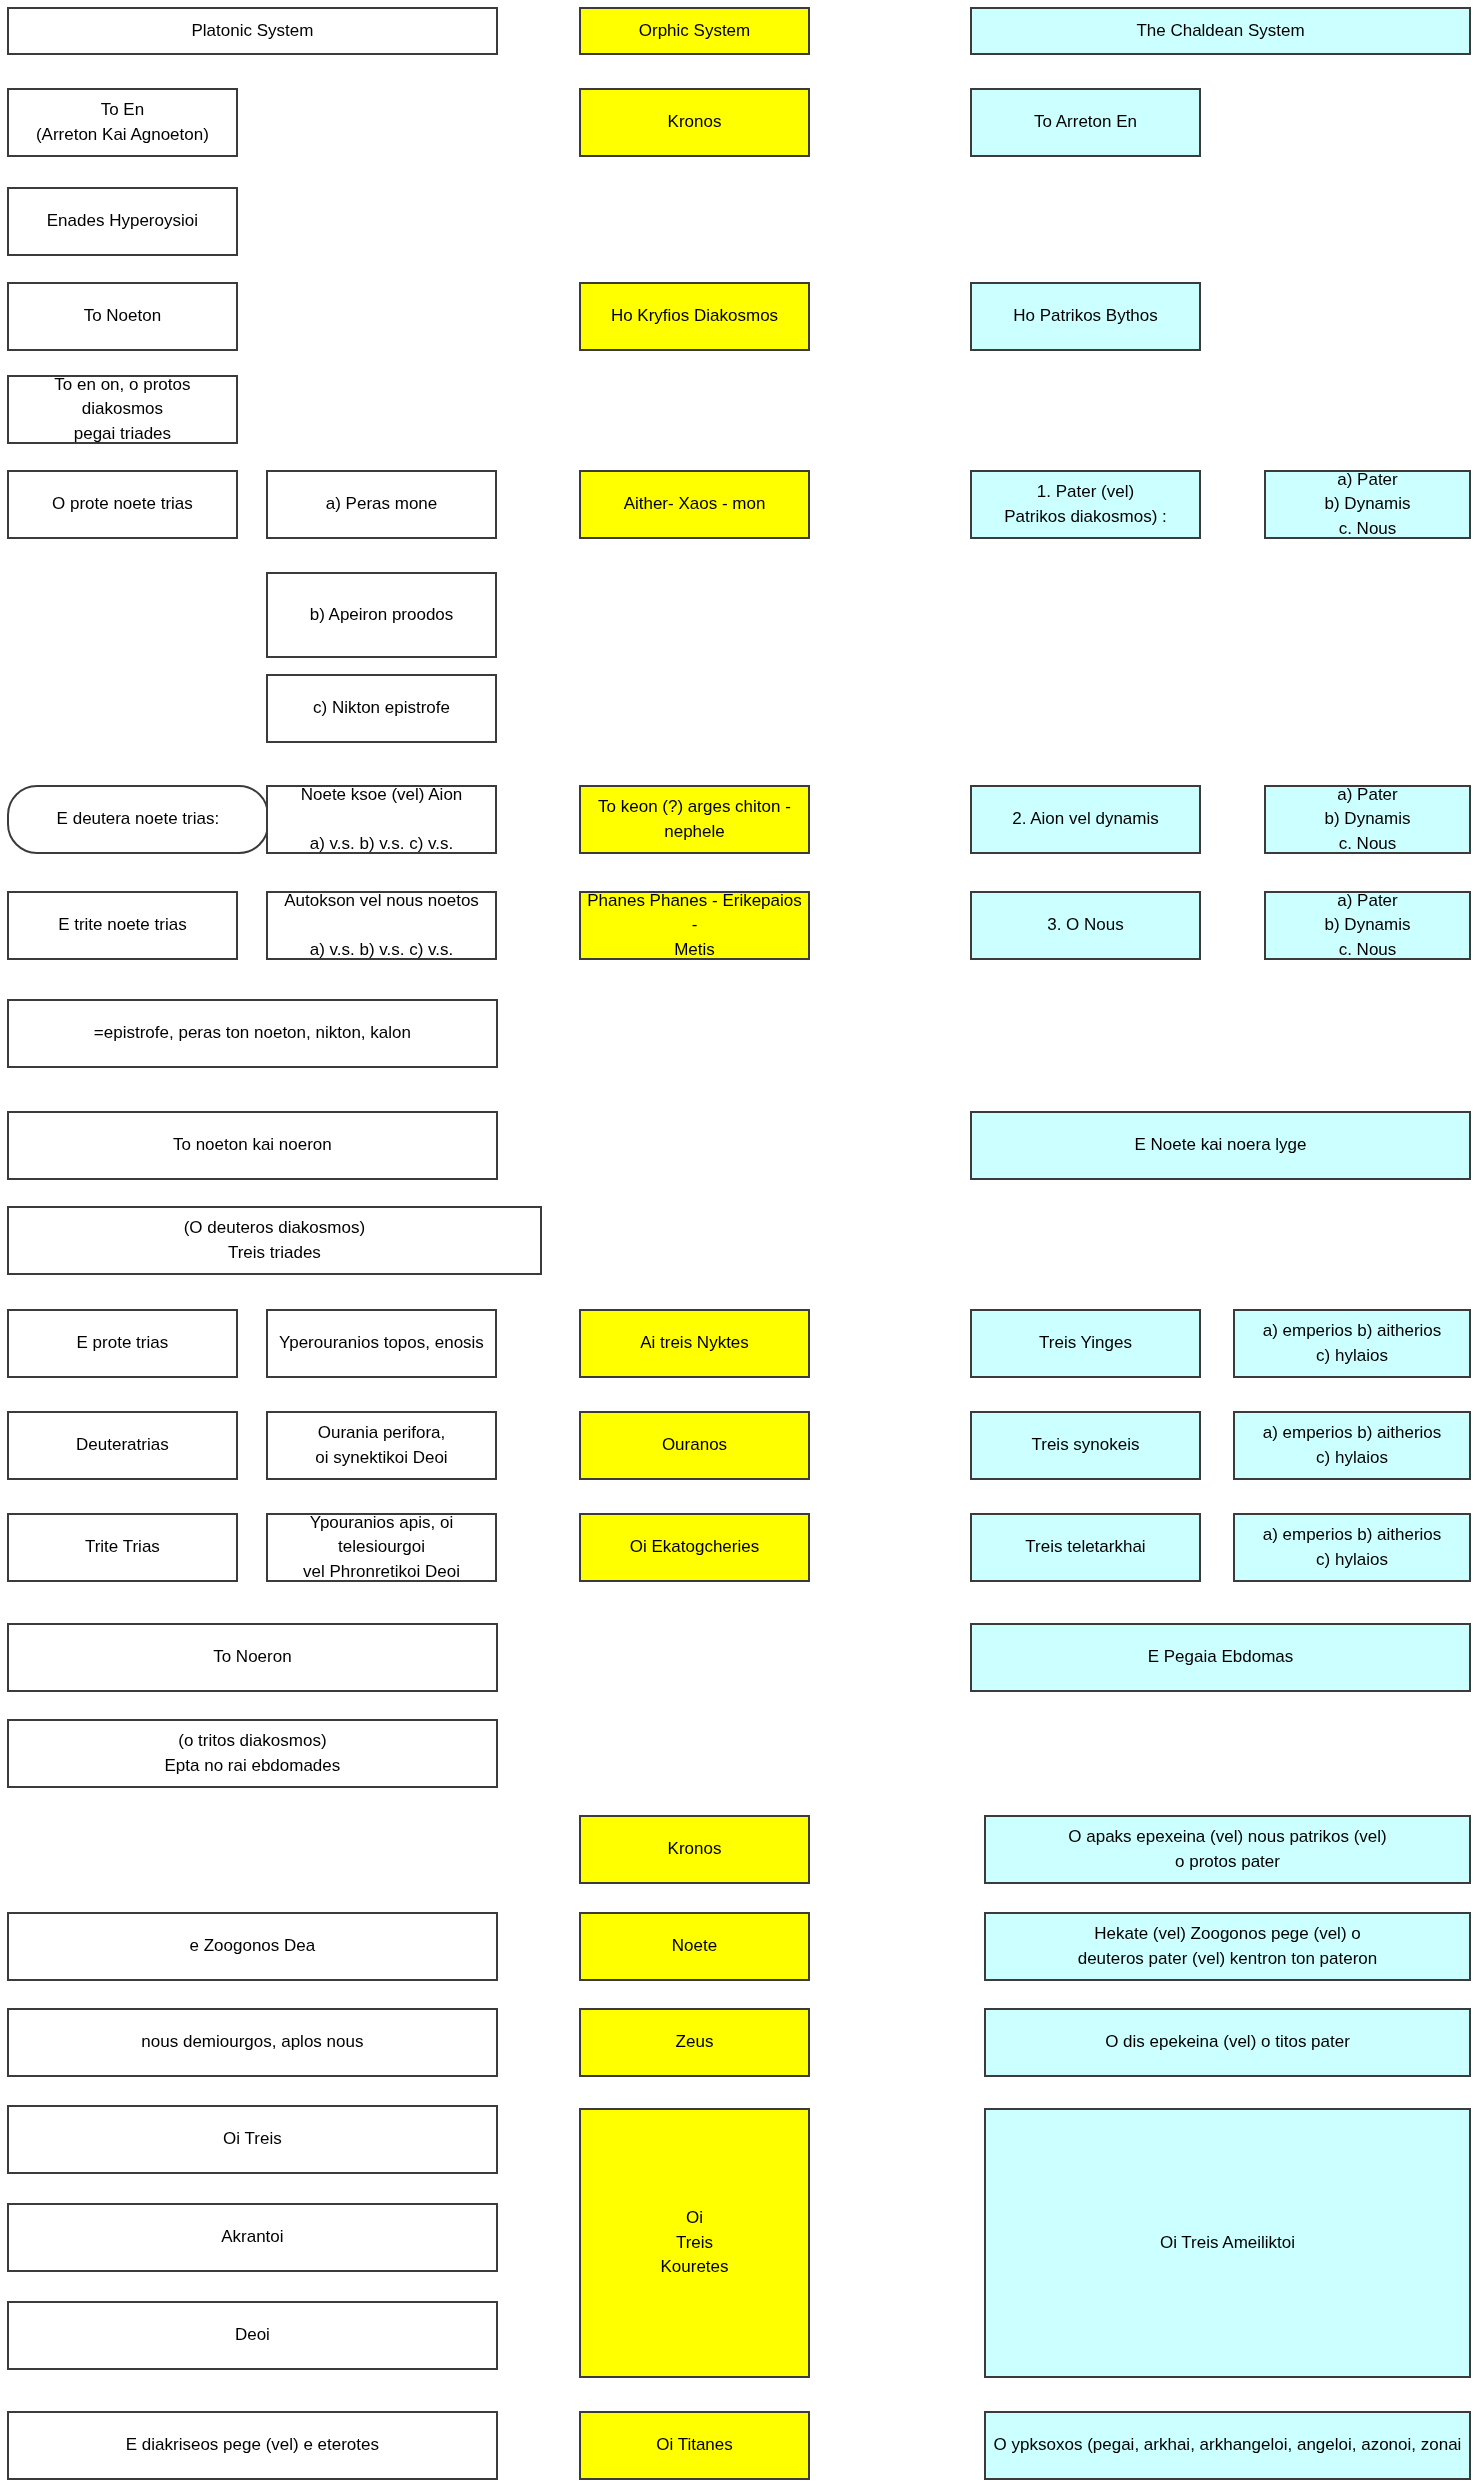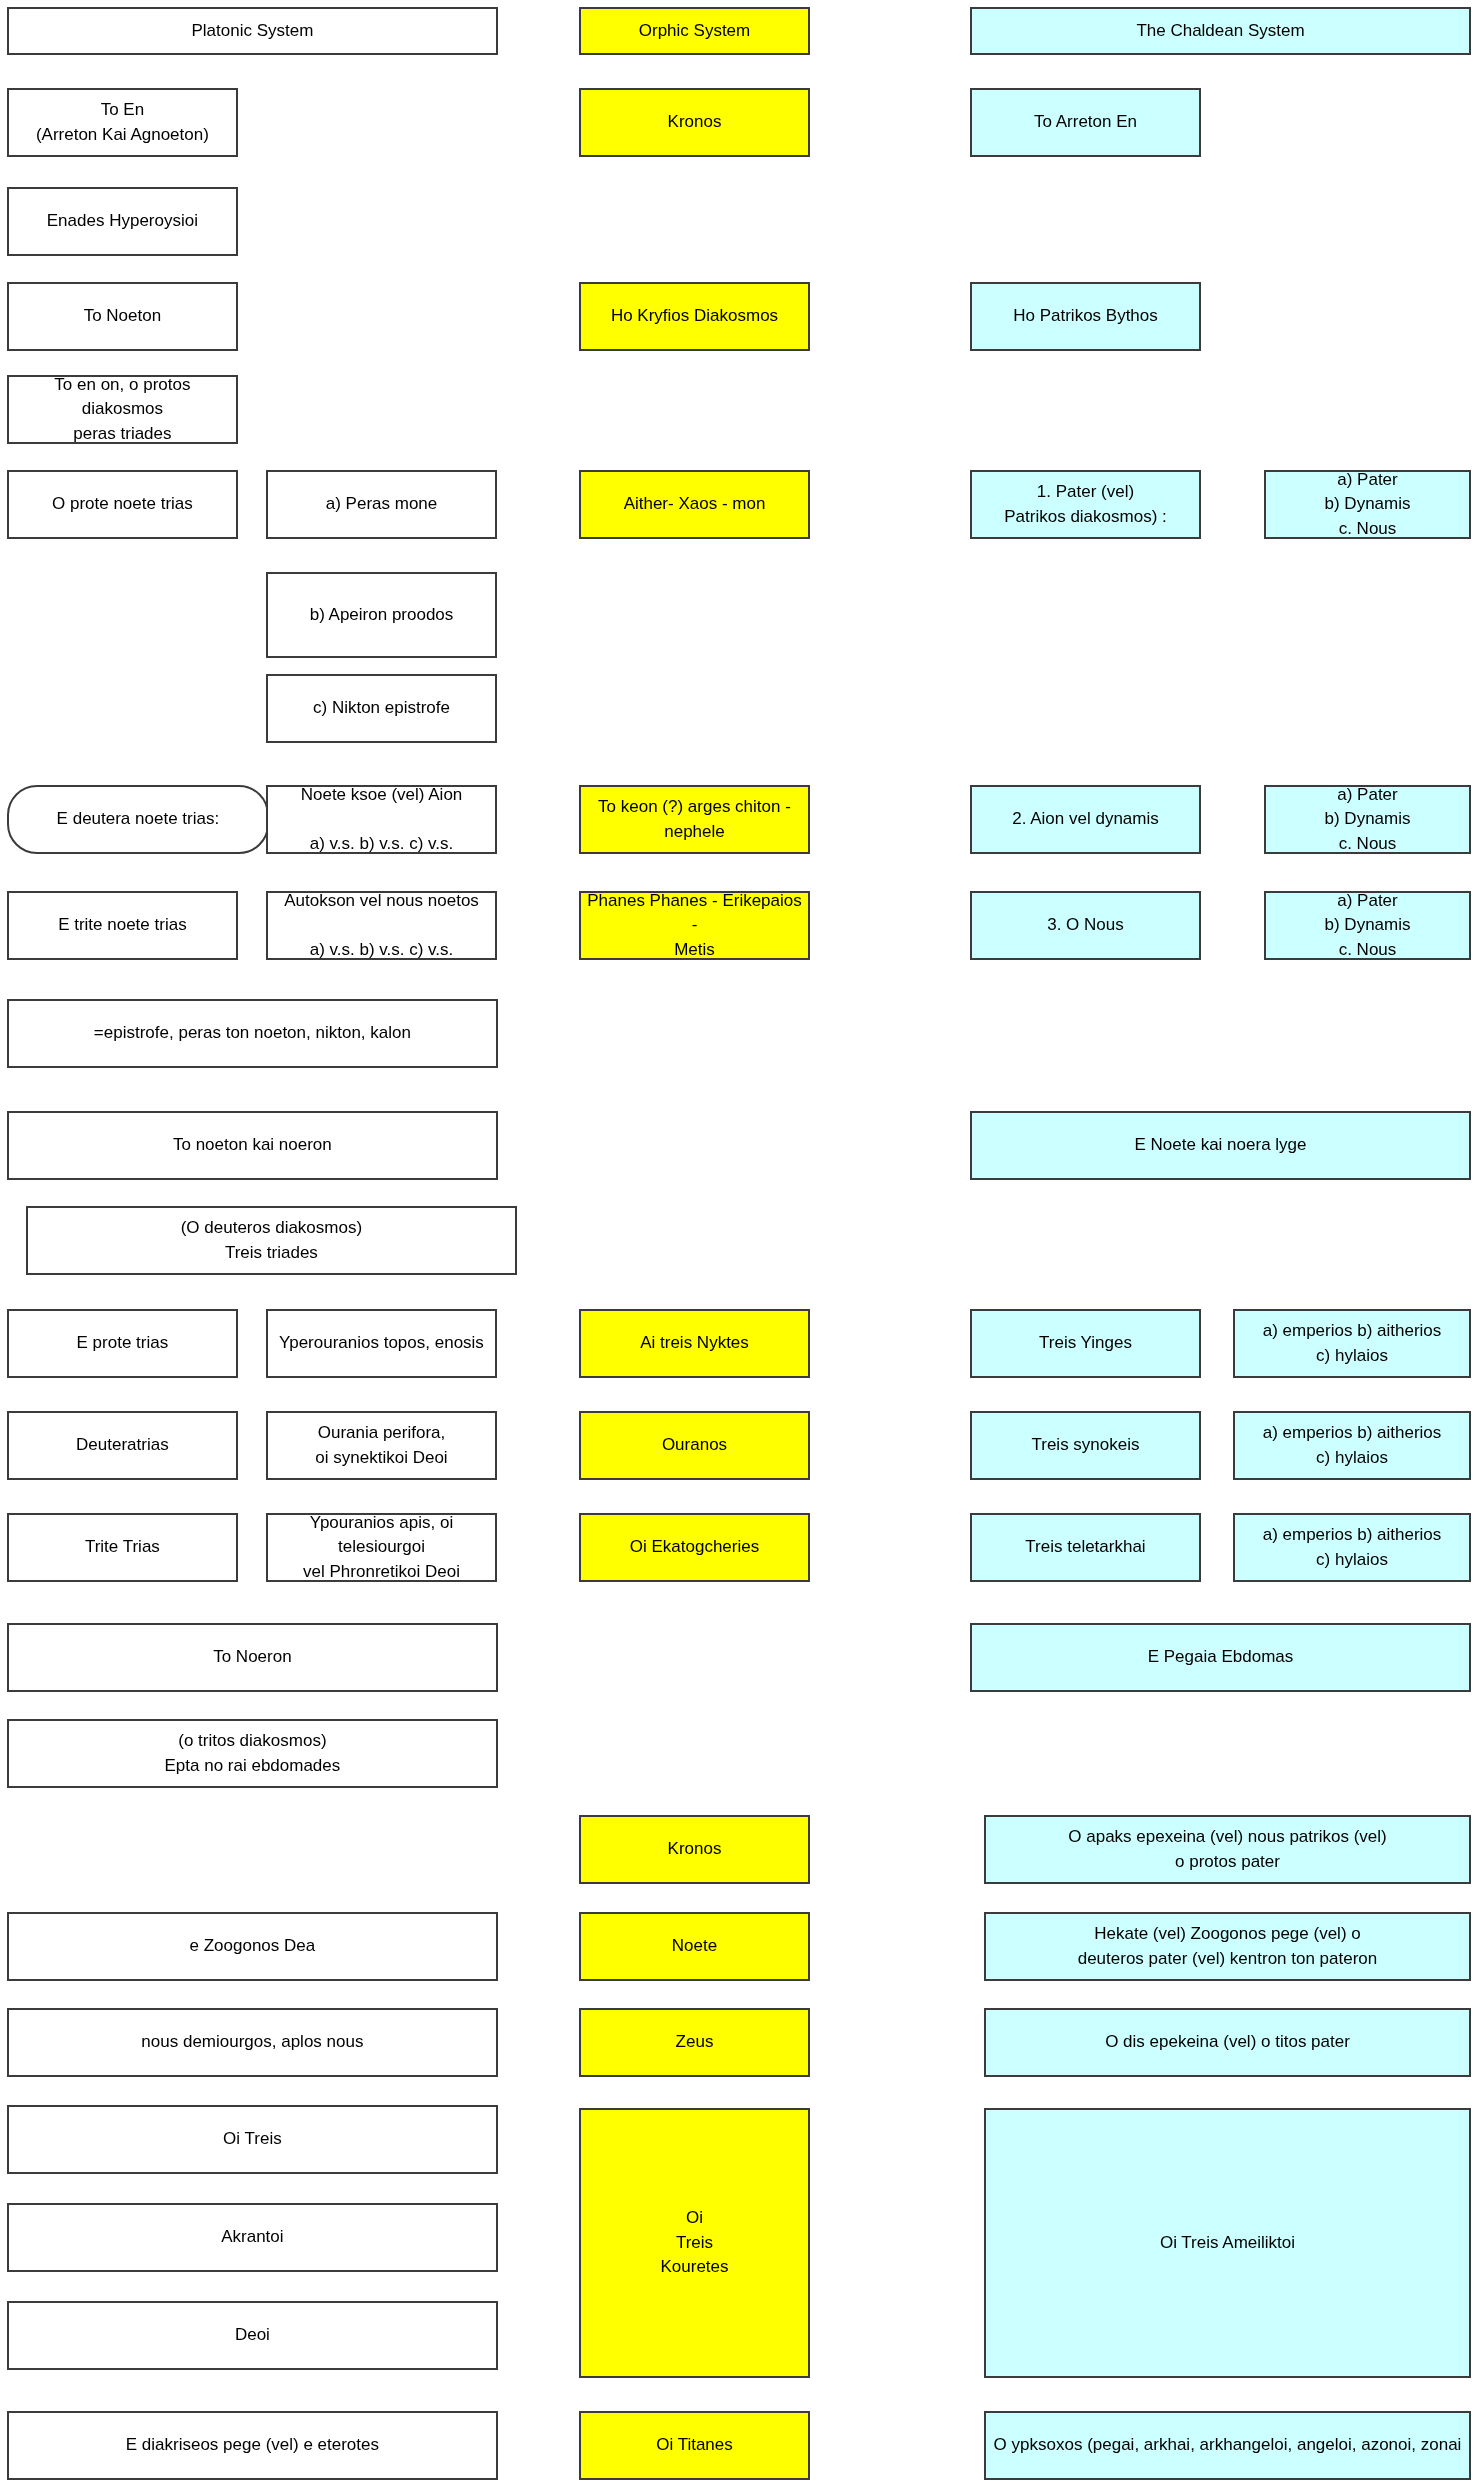--- a/index.html
+++ b/index.html
@@ -41,21 +41,21 @@
     <div class="box chald" style="left: 970px; top: 6.9px; width: 501px; height: 48px;">The Chaldean System</div>
     <div class="box plat" style="left: 6.9px; top: 88px; width: 231px; height: 69px;">To En
 (Arreton Kai Agnoeton)</div>
     <div class="box orph" style="left: 579px; top: 88px; width: 231px; height: 69px;">Kronos</div>
     <div class="box chald" style="left: 970px; top: 88px; width: 231px; height: 69px;">To Arreton En</div>
     <div class="box plat" style="left: 6.9px; top: 187px; width: 231px; height: 69px;">Enades Hyperoysioi</div>
     <div class="box plat" style="left: 6.9px; top: 282px; width: 231px; height: 69px;">To Noeton</div>
     <div class="box orph" style="left: 579px; top: 282px; width: 231px; height: 69px;">Ho Kryfios Diakosmos</div>
     <div class="box chald" style="left: 970px; top: 282px; width: 231px; height: 69px;">Ho Patrikos Bythos</div>
     <div class="box plat" style="left: 6.9px; top: 375px; width: 231px; height: 69px;">To en on, o protos diakosmos
-peras triades</div>
+pegai triades</div>
     <div class="box plat" style="left: 6.9px; top: 470px; width: 231px; height: 69px;">O prote noete trias</div>
     <div class="box plat" style="left: 266px; top: 470px; width: 231px; height: 69px;">a) Peras mone</div>
     <div class="box orph" style="left: 579px; top: 470px; width: 231px; height: 69px;">Aither- Xaos - mon</div>
     <div class="box chald" style="left: 970px; top: 470px; width: 231px; height: 69px;">1. Pater (vel)
 Patrikos diakosmos) :</div>
     <div class="box chald" style="left: 1264px; top: 470px; width: 207px; height: 69px;">a) Pater
 b) Dynamis
 c. Nous</div>
     <div class="box plat" style="left: 266px; top: 572px; width: 231px; height: 86px;">b) Apeiron proodos</div>
     <div class="box plat" style="left: 266px; top: 674px; width: 231px; height: 69px;">c) Nikton epistrofe</div>
@@ -75,21 +75,21 @@
 a) v.s. b) v.s. c) v.s.</div>
     <div class="box orph" style="left: 579px; top: 891px; width: 231px; height: 69px;">Phanes Phanes - Erikepaios -
 Metis</div>
     <div class="box chald" style="left: 970px; top: 891px; width: 231px; height: 69px;">3. O Nous</div>
     <div class="box chald" style="left: 1264px; top: 891px; width: 207px; height: 69px;">a) Pater
 b) Dynamis
 c. Nous</div>
     <div class="box plat" style="left: 6.9px; top: 999px; width: 491px; height: 69px;">=epistrofe, peras ton noeton, nikton, kalon</div>
     <div class="box plat" style="left: 6.9px; top: 1111px; width: 491px; height: 69px;">To noeton kai noeron</div>
     <div class="box chald" style="left: 970px; top: 1111px; width: 501px; height: 69px;">E Noete kai noera lyge</div>
-    <div class="box plat" style="left: 6.9px; top: 1206px; width: 491px; height: 69px; margin-left: 19px;">(O deuteros diakosmos)
+    <div class="box plat" style="left: 6.9px; top: 1206px; width: 535px; height: 69px;">(O deuteros diakosmos)
 Treis triades</div>
     <div class="box plat" style="left: 6.9px; top: 1309px; width: 231px; height: 69px;">E prote trias</div>
     <div class="box plat" style="left: 266px; top: 1309px; width: 231px; height: 69px;">Yperouranios topos, enosis</div>
     <div class="box orph" style="left: 579px; top: 1309px; width: 231px; height: 69px;">Ai treis Nyktes</div>
     <div class="box chald" style="left: 970px; top: 1309px; width: 231px; height: 69px;">Treis Yinges</div>
     <div class="box chald" style="left: 1233px; top: 1309px; width: 238px; height: 69px;">a) emperios b) aitherios
 c) hylaios</div>
     <div class="box plat" style="left: 6.9px; top: 1411px; width: 231px; height: 69px;">Deuteratrias</div>
     <div class="box plat" style="left: 266px; top: 1411px; width: 231px; height: 69px;">Ourania perifora,
 oi synektikoi Deoi</div>

